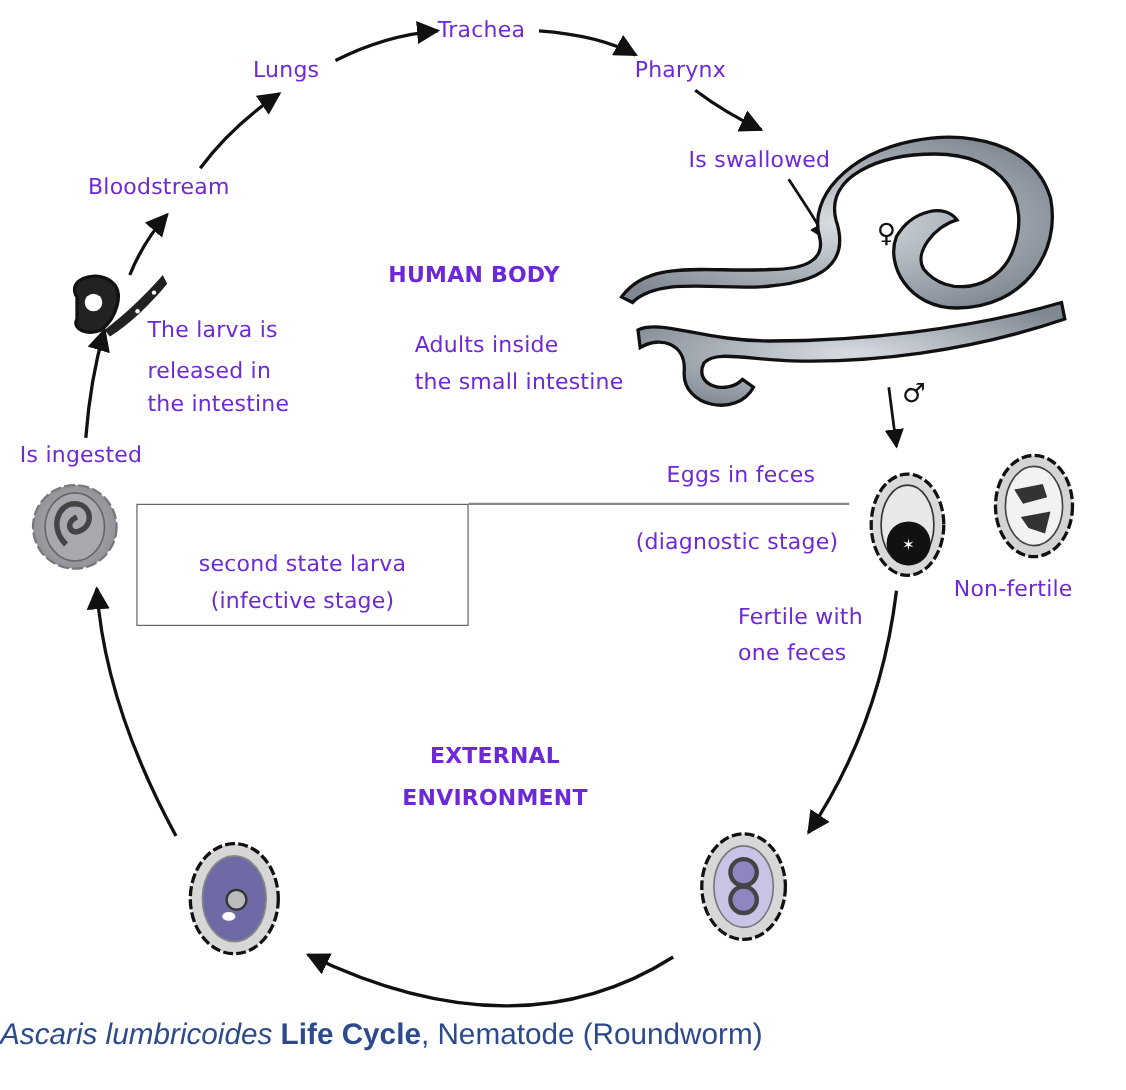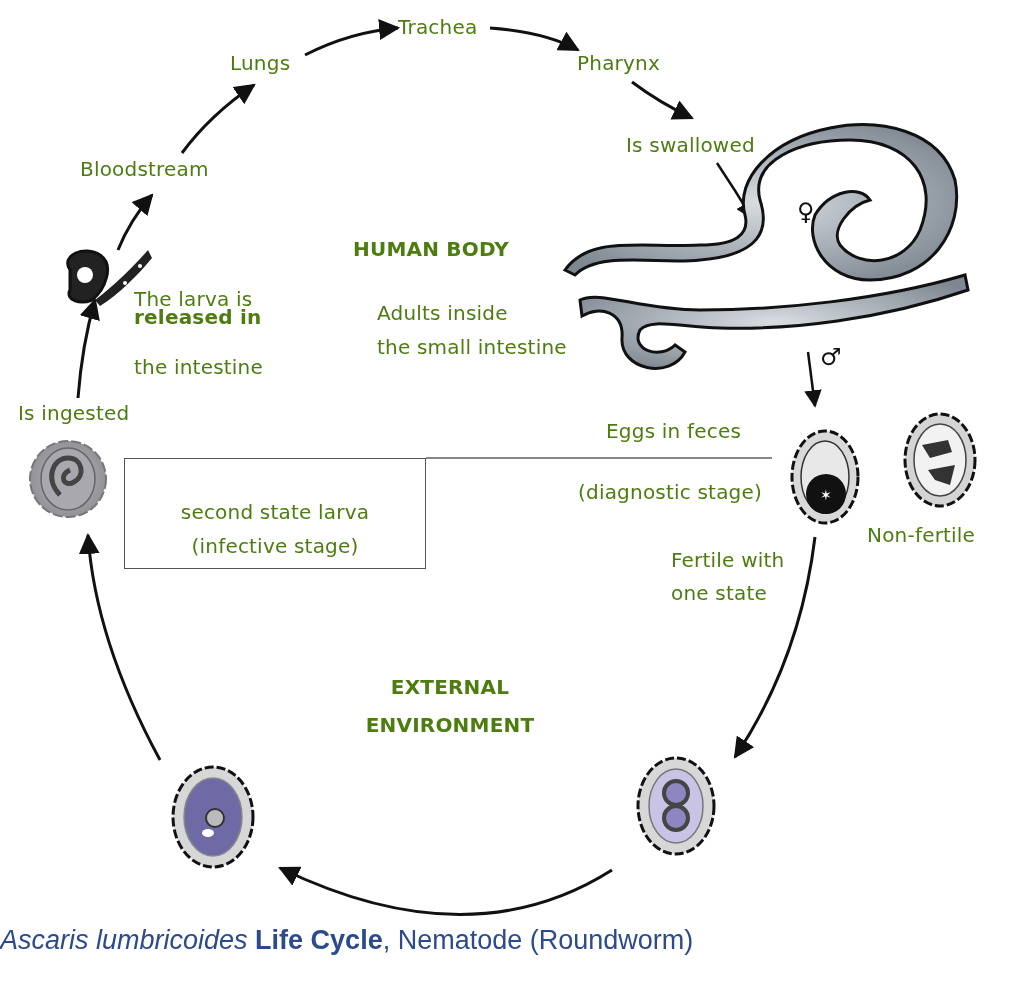--- a/index.html
+++ b/index.html
@@ -1,18 +1,18 @@
 <!DOCTYPE html>
 <html><head>
 <meta charset="utf-8">
 <style>
   html,body{margin:0;padding:0;background:#fff;}
   body{width:1024px;height:991px;position:relative;overflow:hidden;font-family:"DejaVu Sans","Liberation Sans",sans-serif;color:#111;}
   svg.base{position:absolute;left:0;top:0;}
-  .lbl{position:absolute;font-size:20px;line-height:34px;white-space:nowrap;color:#4d7c0f;letter-spacing:0.2px;}
+  .lbl{position:absolute;font-size:20px;line-height:34px;white-space:nowrap;color:#6d28d9;letter-spacing:0.2px;}
   .bold{font-weight:bold;margin-top:36px;}
   .ctr{text-align:center;}
   .box{position:absolute;left:124px;top:458px;width:302px;height:111px;border:1.5px solid #555;box-sizing:border-box;}
   .caption{position:absolute;left:0;width:896px;top:925px;text-align:left;font-size:27px;color:#2c4a8c;font-family:"Liberation Sans","DejaVu Sans",sans-serif;}
   .caption i{font-style:italic;}
   .caption b{font-weight:bold;}
 </style>
 </head>
 <body>
 
@@ -96,30 +96,30 @@
   </g>
 </svg>
 
 <div class="lbl" style="left:398px;top:10px;">Trachea</div>
 <div class="lbl" style="left:230px;top:46px;">Lungs</div>
 <div class="lbl" style="left:577px;top:46px;">Pharynx</div>
 <div class="lbl" style="left:80px;top:152px;">Bloodstream</div>
 <div class="lbl" style="left:626px;top:128px;">Is swallowed</div>
 <div class="lbl bold" style="left:353px;top:196px;">HUMAN BODY</div>
 <div class="lbl" style="left:134px;top:282px;">The larva is</div>
-<div class="lbl" style="left:134px;top:300px;font-weight:bold;">released in</div>
+<div class="lbl" style="left:134px;top:320px;">released in</div>
 <div class="lbl" style="left:134px;top:350px;">the intestine</div>
 <div class="lbl" style="left:377px;top:296px;">Adults inside</div>
 <div class="lbl" style="left:377px;top:330px;">the small intestine</div>
 <div class="lbl" style="left:18px;top:396px;">Is ingested</div>
 <div class="lbl" style="left:606px;top:414px;">Eggs in feces</div>
 <div class="lbl" style="left:578px;top:475px;">(diagnostic stage)</div>
 <div class="lbl" style="left:867px;top:518px;">Non-fertile</div>
 <div class="lbl" style="left:671px;top:543px;">Fertile with</div>
-<div class="lbl" style="left:671px;top:576px;">one state</div>
+<div class="lbl" style="left:671px;top:576px;">one feces</div>
 
 <div class="box">
   <div class="lbl ctr" style="position:absolute;left:0;width:100%;top:36px;">second state larva</div>
   <div class="lbl ctr" style="position:absolute;left:0;width:100%;top:70px;text-align:center;">(infective stage)</div>
 </div>
 
 <div class="lbl bold ctr" style="left:350px;width:200px;top:634px;">EXTERNAL</div>
 <div class="lbl bold ctr" style="left:340px;width:220px;top:672px;">ENVIRONMENT</div>
 
 <div class="caption">

